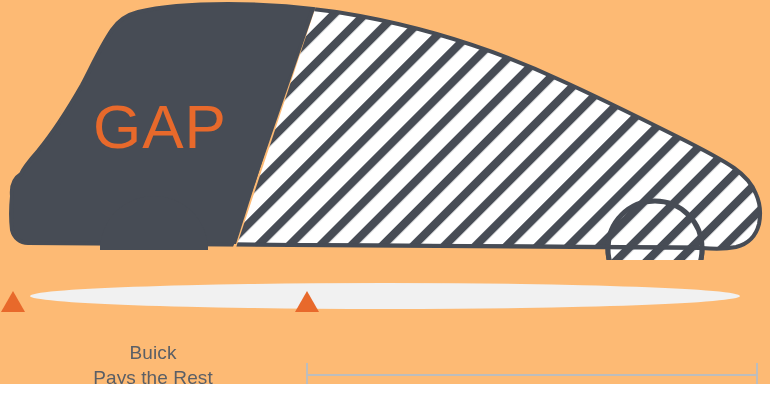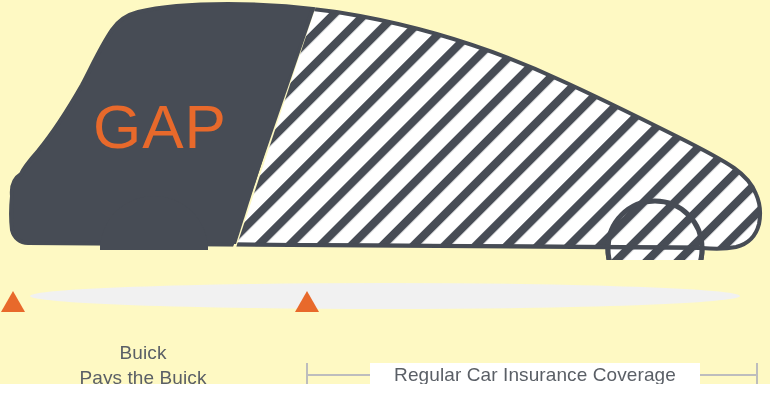--- a/index.html
+++ b/index.html
@@ -8,34 +8,34 @@
     padding: 0;
     background: #ffffff;
   }
   body {
     font-family: "Liberation Sans", sans-serif;
   }
   #stage {
     position: relative;
     width: 770px;
     height: 384px;
-    background: #fef9c3;
+    background: #fdba74;
     overflow: hidden;
   }
   #diagram-svg {
     position: absolute;
     left: 0;
     top: 0;
     width: 770px;
     height: 416px;
     display: block;
   }
   .caption-left {
     position: absolute;
-    left: 38px;
+    left: 48px;
     top: 340px;
     width: 210px;
     text-align: center;
     color: #5a5f66;
     font-family: "Liberation Sans", sans-serif;
     font-size: 19px;
     line-height: 25px;
     letter-spacing: 0.1px;
     font-weight: 400;
   }
@@ -135,18 +135,17 @@
 
     <g>
       <line x1="307" y1="363" x2="307" y2="385" stroke="#BDBDBD" stroke-width="2"></line>
       <line x1="307" y1="375" x2="757" y2="375" stroke="#BDBDBD" stroke-width="2"></line>
       <line x1="757" y1="363" x2="757" y2="385" stroke="#BDBDBD" stroke-width="2"></line>
     </g>
   </svg>
 
   <div class="caption-left">
     <div>Buick</div>
-    <div>Pays the Buick</div>
+    <div>Pays the Rest</div>
   </div>
 
-  <div class="dim-label">Regular Car Insurance Coverage</div>
 
 </div>
 
 </body></html>

